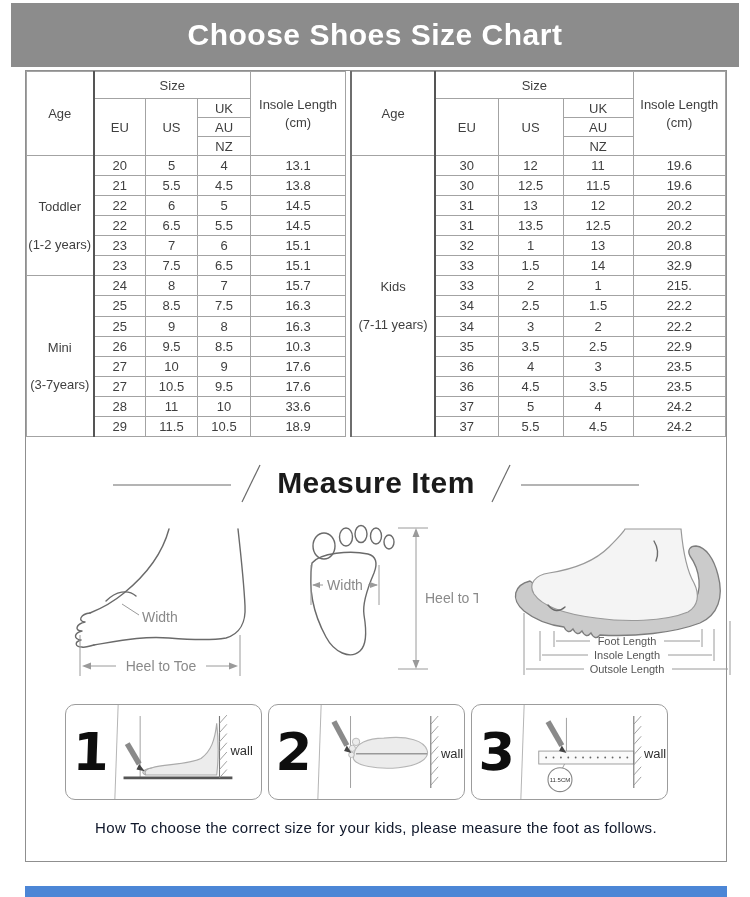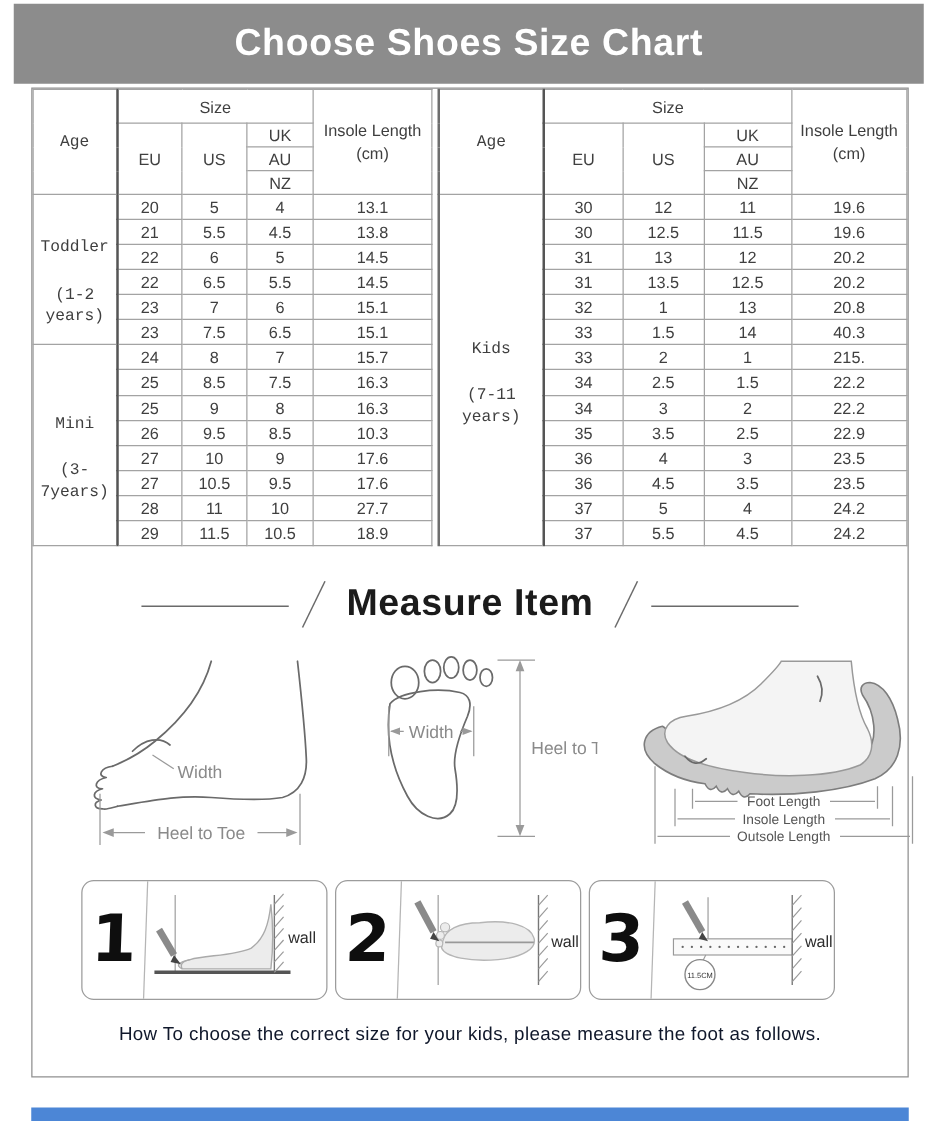--- a/index.html
+++ b/index.html
@@ -16,21 +16,21 @@
                border:1.5px solid #8f8f8f;box-sizing:border-box;}
 
   
   .tables-row{position:absolute;top:0;left:0;right:0;height:366px;display:flex;}
   table.size{border-collapse:collapse;table-layout:fixed;height:366px;
              font-size:13px;color:#3f3f3f;}
   table.size th,table.size td{border:1px solid #a3a3a3;font-weight:normal;text-align:center;
              padding:0;overflow:hidden;}
   table.t-left{width:321px;}
   table.t-right{width:377px;margin-left:4px;border-left:2px solid #6e6e6e;}
-  .age-th,.age-cell{border-right:2.5px solid #555 !important;font-family:Liberation Mono, monospace;}
+  .age-th,.age-cell{border-right:2.5px solid #555 !important;}
   tr.r1 th{height:26px;}
   tr.r2 th,tr.r3 th,tr.r4 th{height:18px;}
   .age-cell div{line-height:1.35;margin-top:20px;}
   .insole-th{line-height:1.35;}
 
   
   .measure-head{position:absolute;top:386px;left:0;right:0;height:52px;
                 display:flex;align-items:center;justify-content:center;gap:14px;}
   .measure-head h2{margin:0;font-size:30px;font-weight:600;color:#1b1b1b;letter-spacing:.5px;}
   .deco{display:block;}
@@ -181,21 +181,21 @@
             <tr>
               <td>27</td>
               <td>10.5</td>
               <td>9.5</td>
               <td>17.6</td>
             </tr>
             <tr>
               <td>28</td>
               <td>11</td>
               <td>10</td>
-              <td>27.7</td>
+              <td>33.6</td>
             </tr>
             <tr>
               <td>29</td>
               <td>11.5</td>
               <td>10.5</td>
               <td>18.9</td>
             </tr>
           </tbody>
       </table>
 
@@ -260,21 +260,21 @@
             <tr>
               <td>32</td>
               <td>1</td>
               <td>13</td>
               <td>20.8</td>
             </tr>
             <tr>
               <td>33</td>
               <td>1.5</td>
               <td>14</td>
-              <td>40.3</td>
+              <td>32.9</td>
             </tr>
             <tr>
               <td>33</td>
               <td>2</td>
               <td>1</td>
               <td>215.</td>
             </tr>
             <tr>
               <td>34</td>
               <td>2.5</td>

